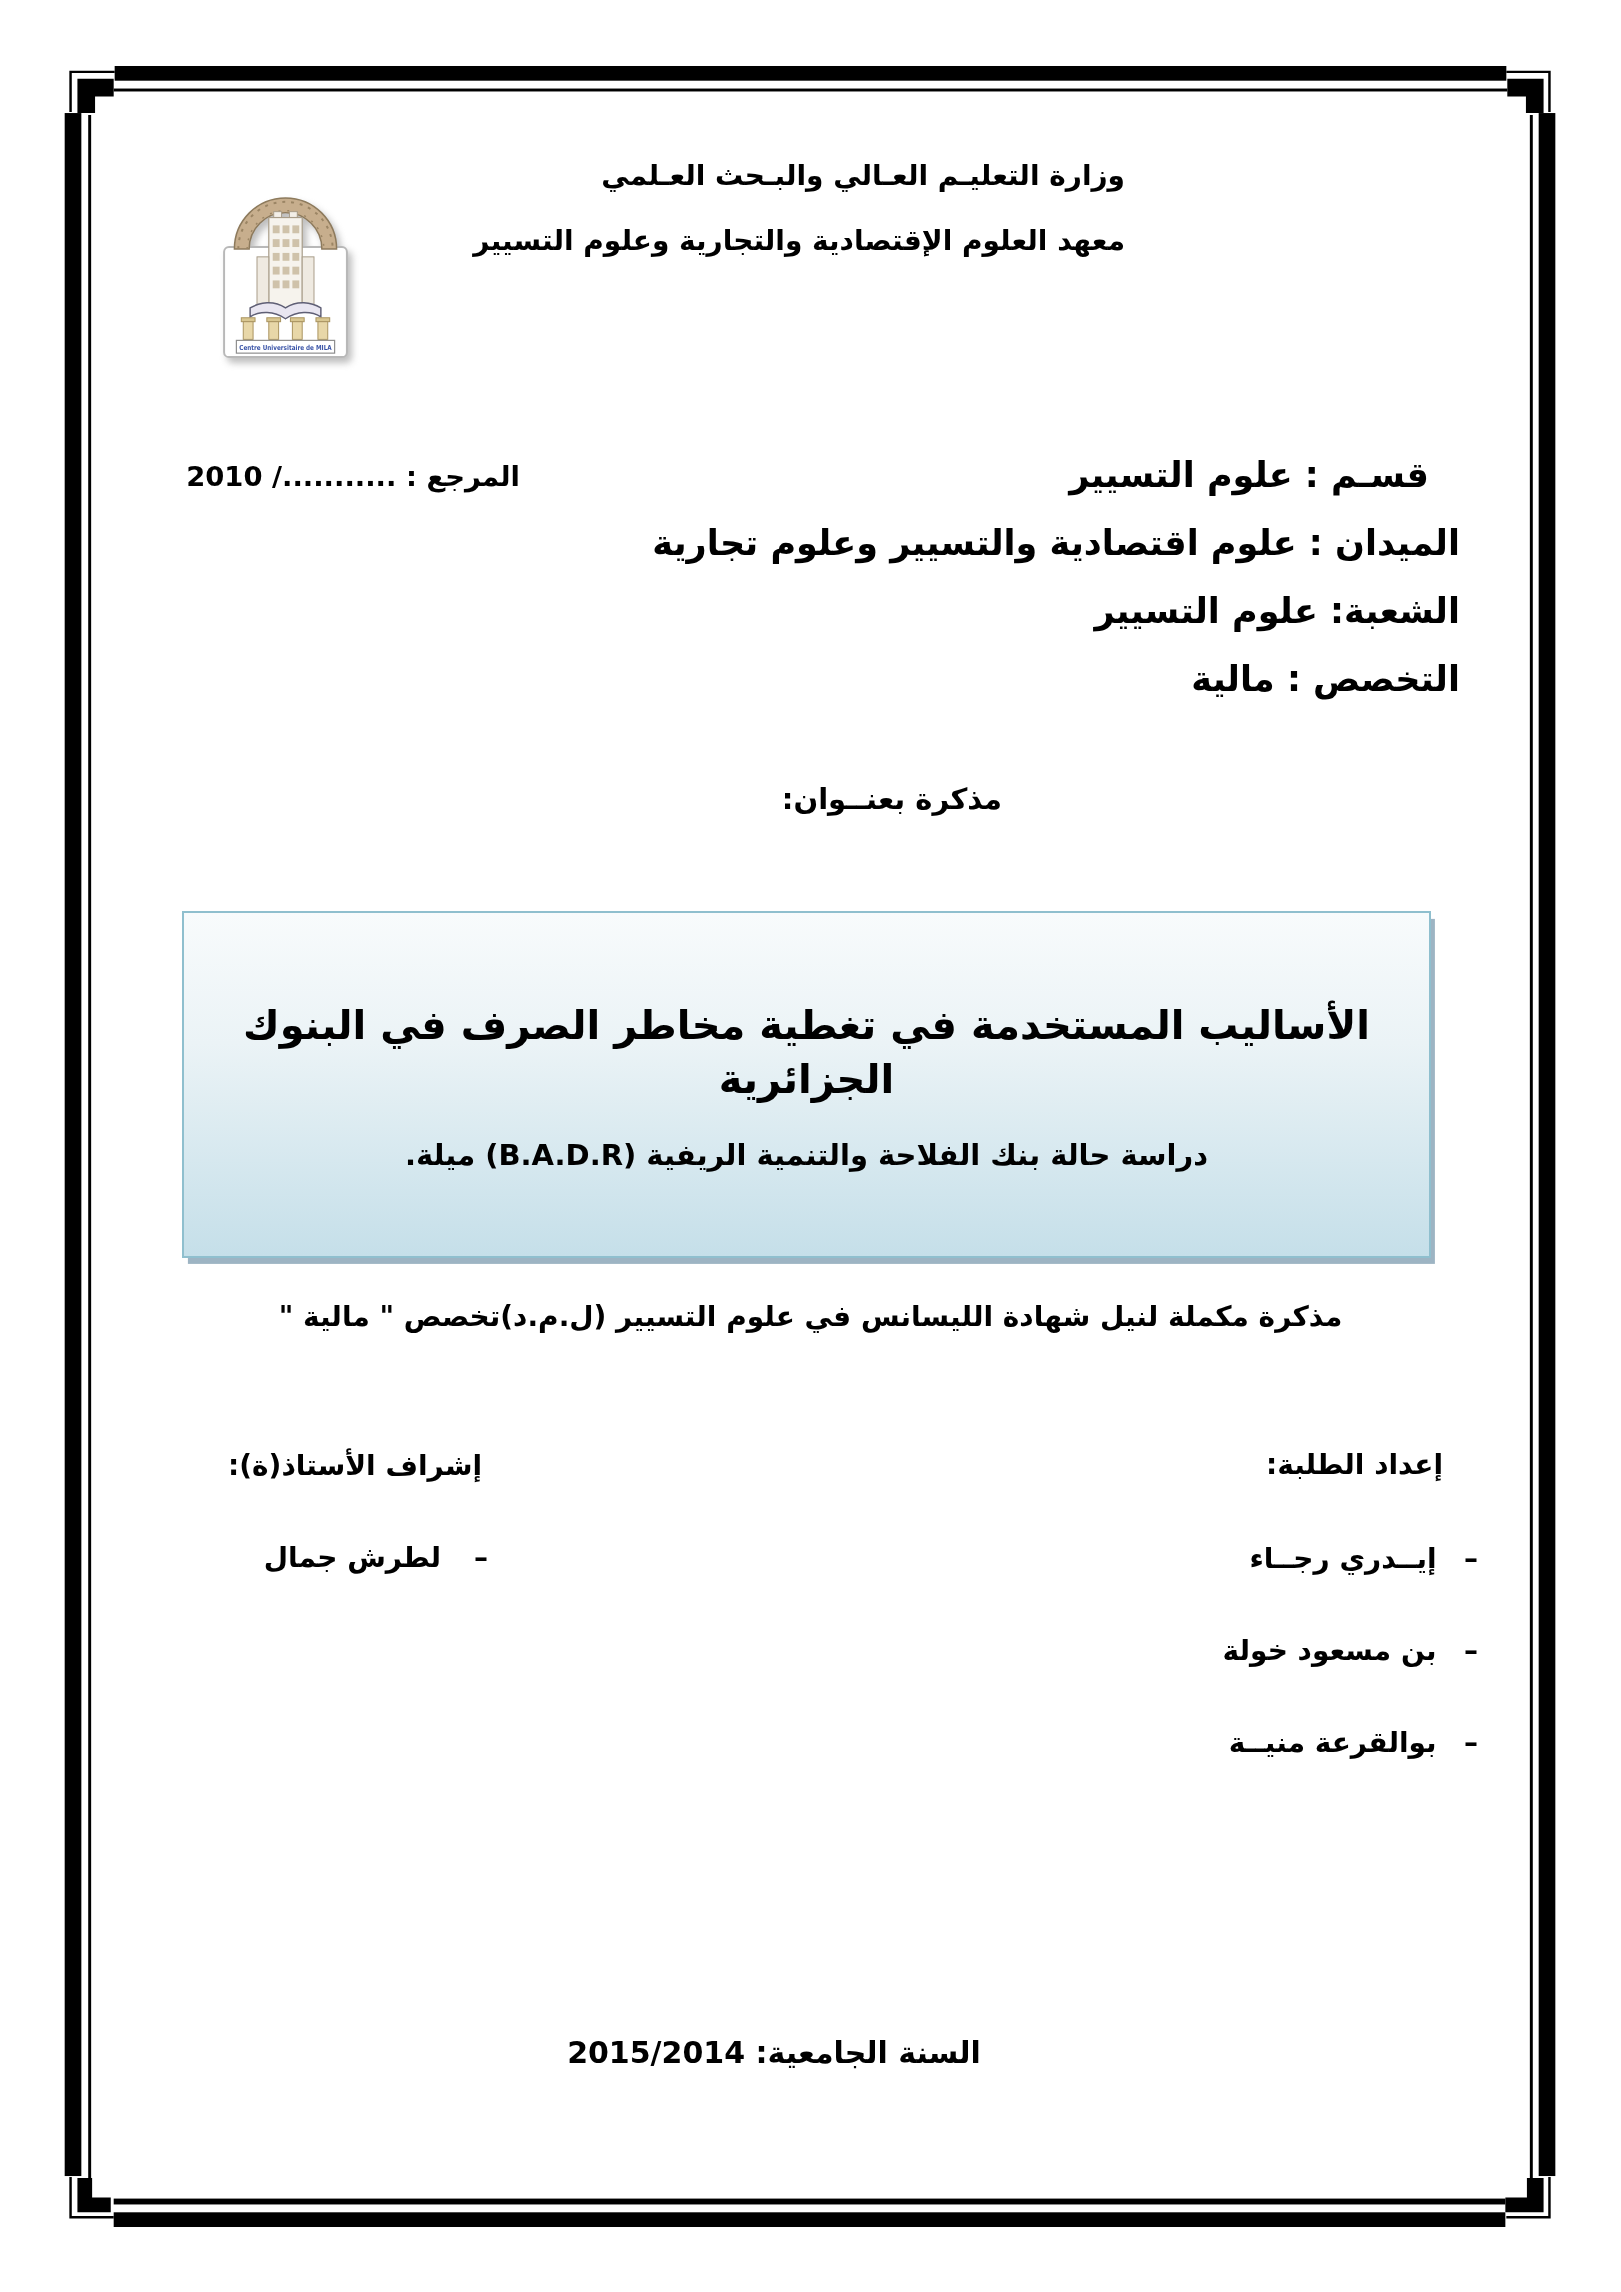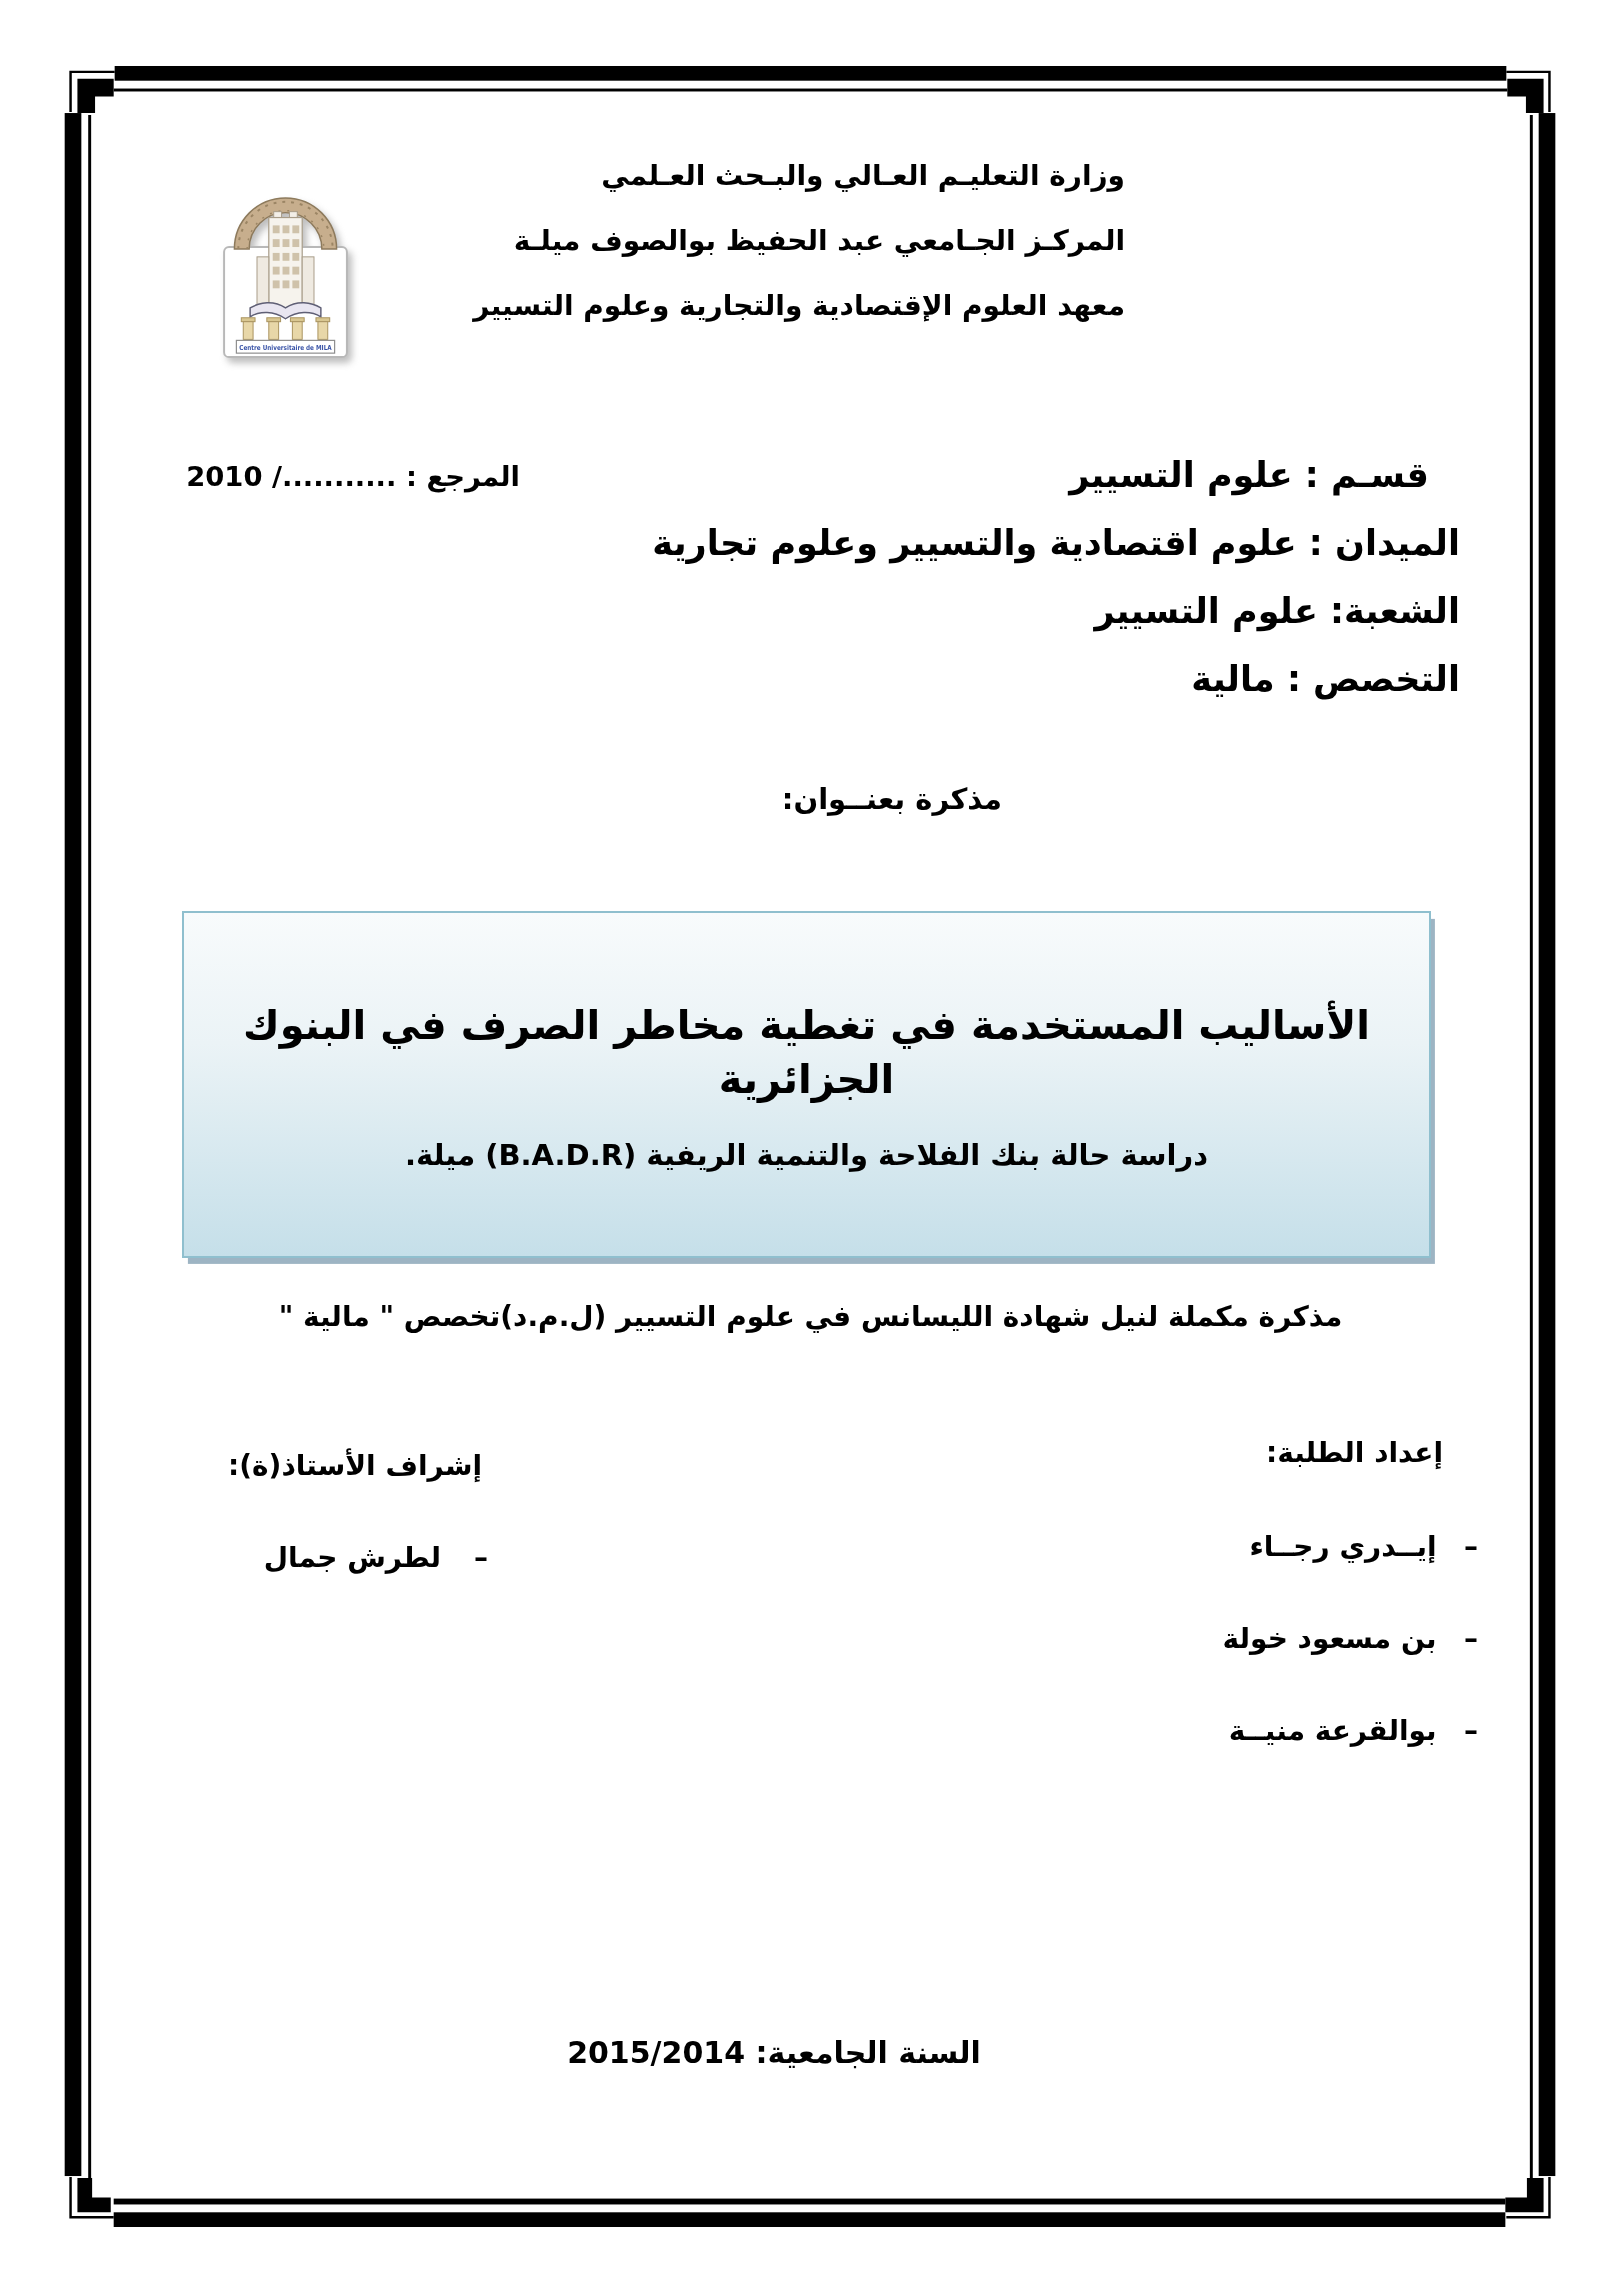--- a/index.html
+++ b/index.html
@@ -47,21 +47,21 @@
 
   .degree-line{
     position:absolute;top:1300px;left:0;width:100%;text-align:center;
     direction:rtl;font-weight:bold;font-size:28px;
   }
 
   .students-block{
     position:absolute;top:1433px;right:143px;width:431px;direction:rtl;
     text-align:right;font-weight:bold;font-size:28px;line-height:39px;
   }
-  .students-heading{padding-right:35px;margin-bottom:55px;}
+  .students-heading{padding-right:35px;margin-bottom:55px;margin-top:12px;}
   .person-item{display:flex;justify-content:flex-start;gap:27.4px;margin-bottom:53px;}
   .dash{font-weight:bold;}
 
   .supervisor-block{
     position:absolute;top:1446px;left:157px;width:331px;direction:rtl;
     text-align:right;font-weight:bold;font-size:28px;line-height:39px;
   }
   .supervisor-heading{padding-right:5.9px;}
   .supervisor-item{display:flex;justify-content:flex-start;gap:33px;margin-top:53px;}
 
@@ -148,21 +148,20 @@
         <rect x="71" y="132" width="10" height="18" fill="#e8d7a8" stroke="#a9935f" stroke-width="1"></rect>
         <rect x="97" y="132" width="10" height="18" fill="#e8d7a8" stroke="#a9935f" stroke-width="1"></rect>
       </g>
 
       <rect x="14" y="151" width="100" height="13" fill="#ffffff" stroke="#8c8c8c" stroke-width="1.2"></rect>
       <text x="64" y="160.5" text-anchor="middle" font-size="7" font-weight="bold" fill="#3b55a8" textLength="94" lengthAdjust="spacingAndGlyphs">Centre Universitaire de MILA</text>
     </svg>
 
     <div class="header-block">
       <div>وزارة التعليـم العـالي والبـحث العـلمي</div>
-      <div>المركـز الجـامعي عبد الحفيظ بوالصوف ميلـة</div>
       <div>معهد العلوم الإقتصادية والتجارية وعلوم التسيير</div>
     </div>
 
     <div class="dept-block">
       <div class="dept-first">قسـم : علوم التسيير</div>
       <div>الميدان : علوم اقتصادية والتسيير وعلوم تجارية</div>
       <div>الشعبة: علوم التسيير</div>
       <div>التخصص : مالية</div>
     </div>
 

